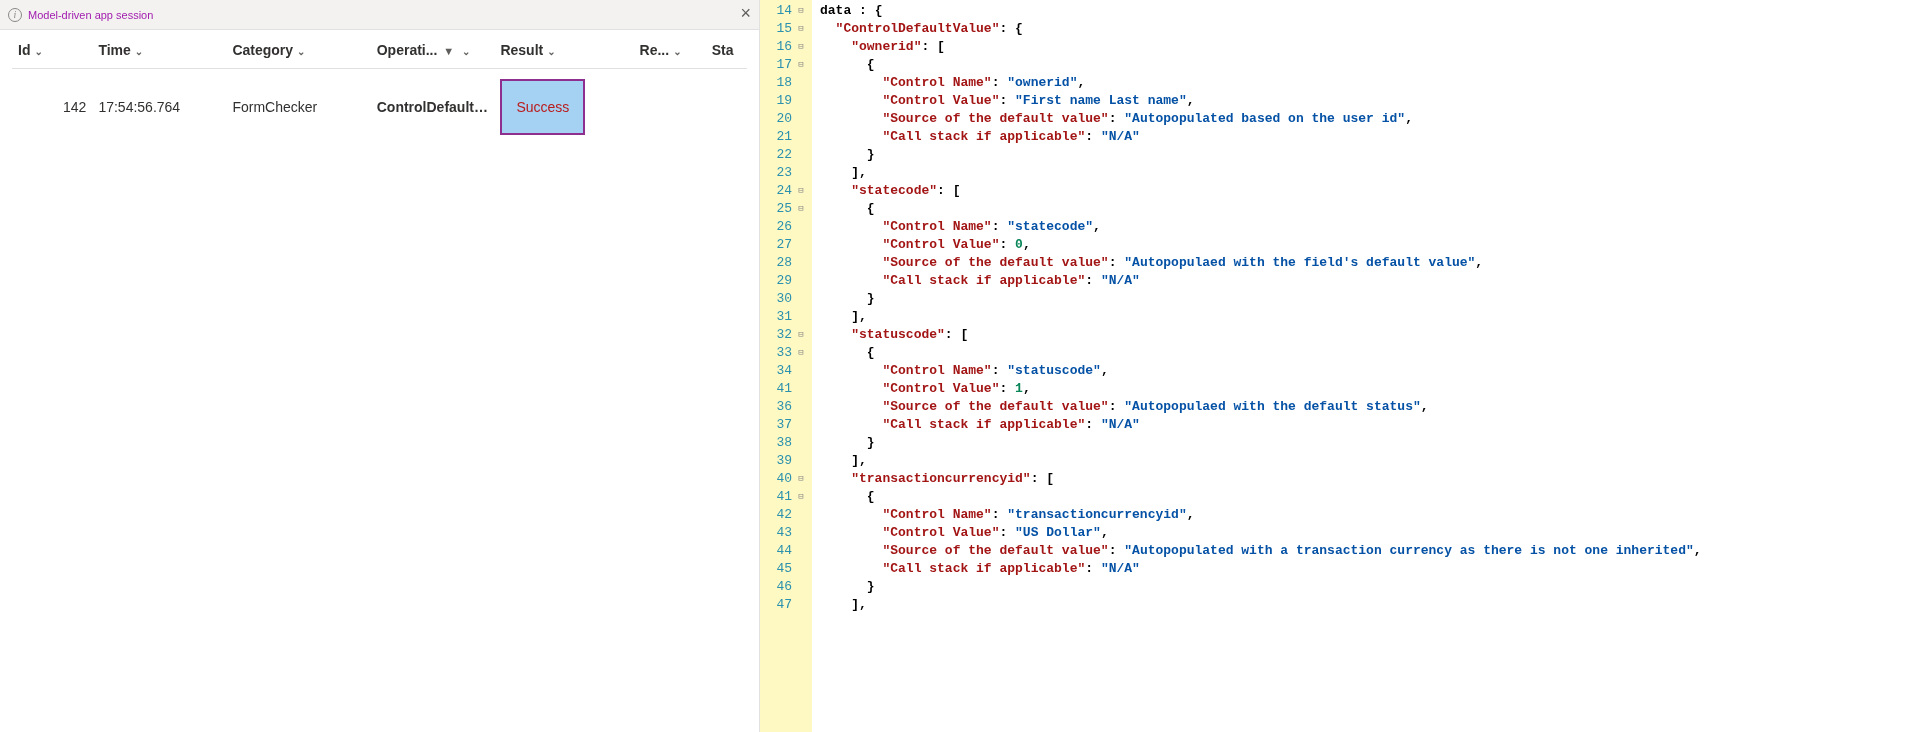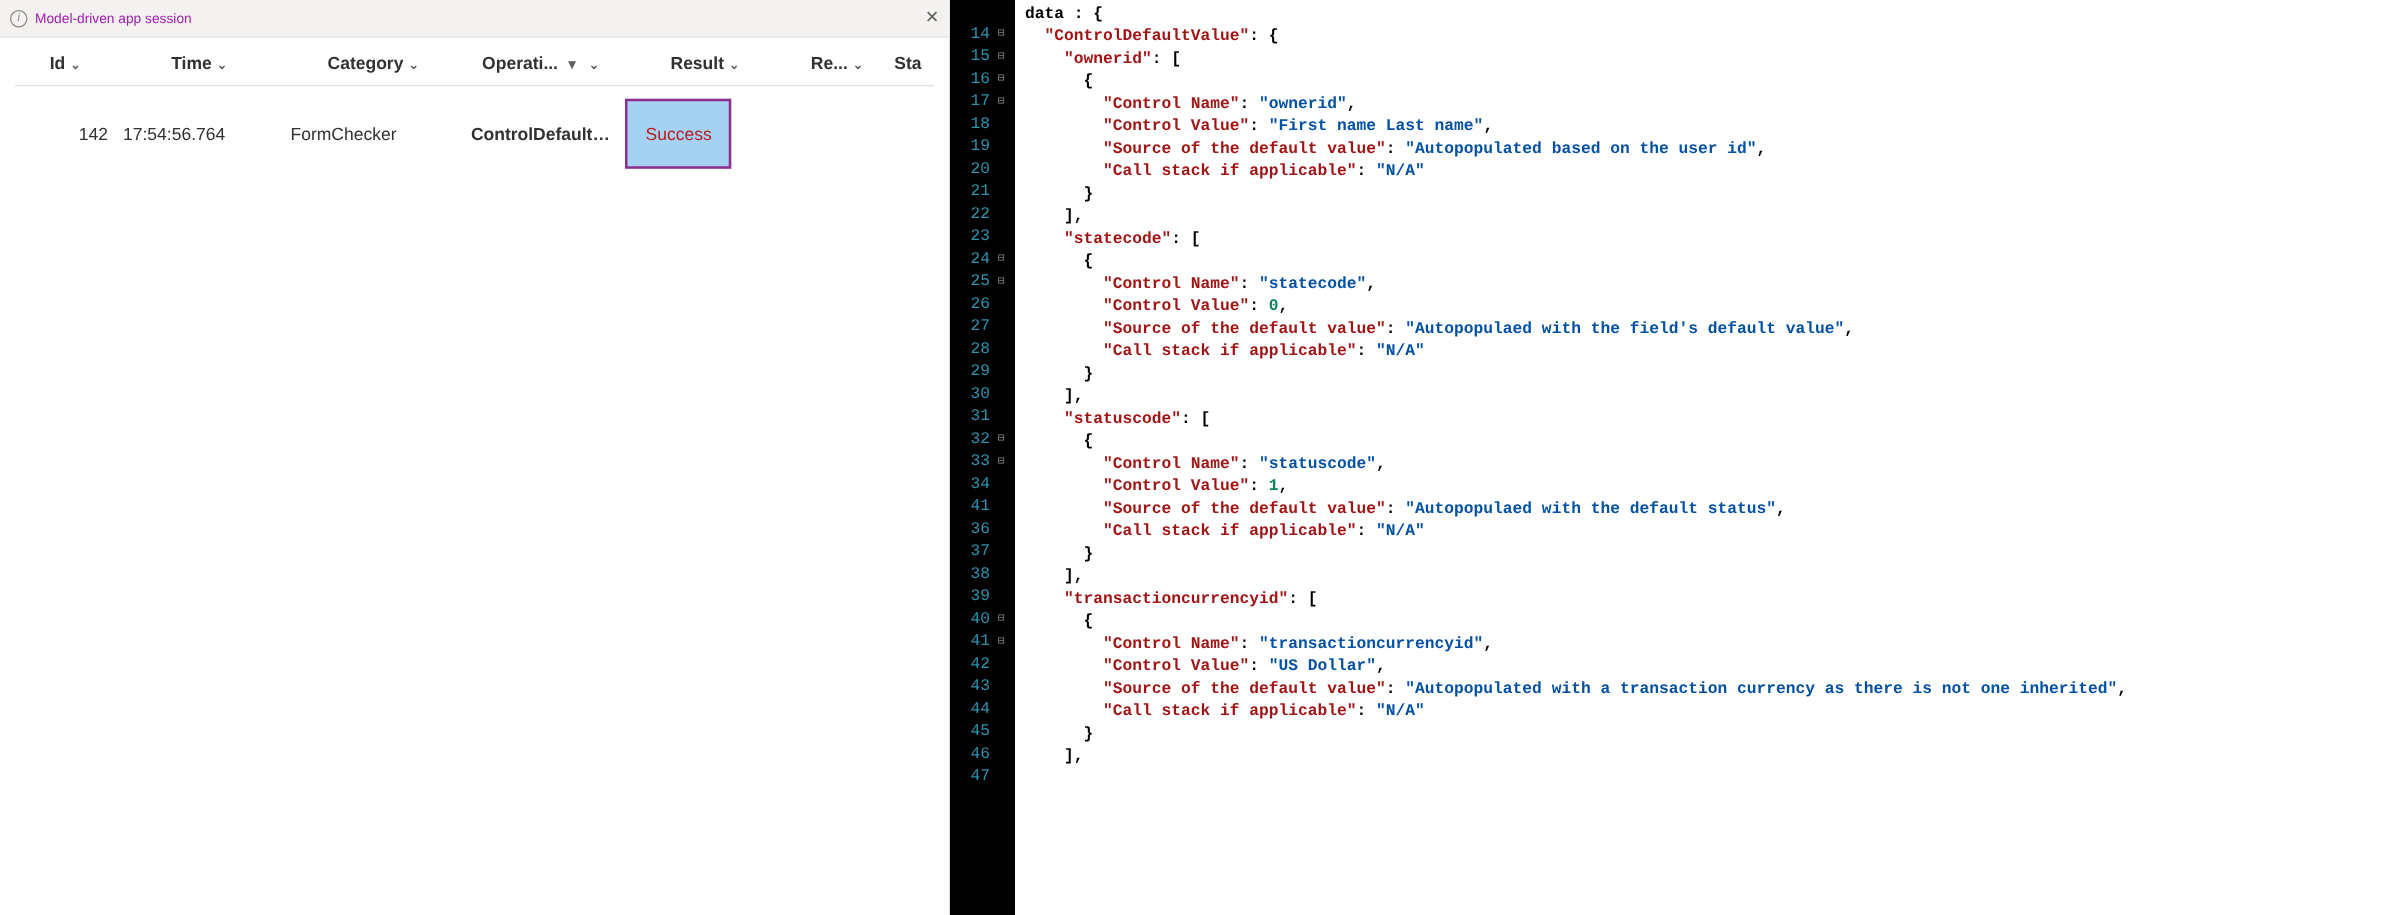--- a/index.html
+++ b/index.html
@@ -56,21 +56,21 @@
     line-height: 1;
   }
 
   .table-wrap { flex: 1; overflow: hidden; padding: 0 12px;}
   table.grid {
     width: 100%;
     border-collapse: collapse;
     table-layout: fixed;
   }
   table.grid th {
-    text-align: center;
+    text-align: left;
     font-weight: 600;
     font-size: 14px;
     padding: 12px 6px 10px 6px;
     border-bottom: 1px solid #e1e1e1;
     white-space: nowrap;
     overflow: hidden;
     text-overflow: ellipsis;
   }
   table.grid th .chev {
     font-size: 10px;
@@ -162,22 +162,22 @@
   .code-area {
     flex: 1;
     overflow: auto;
     background: #fff;
     display: flex;
     font-family: Consolas, "Courier New", monospace;
     font-size: 13px;
     line-height: 18px;
   }
   .gutter {
-    background: #000000;
-    padding: 18px 0;
+    background: #fef9c3;
+    padding: 2px 0;
     text-align: right;
     color: #2b91af;
     user-select: none;
   }
   .gutter .ln {
     padding: 0 6px 0 10px;
     display: flex;
     justify-content: flex-end;
     align-items: center;
     height: 18px;

